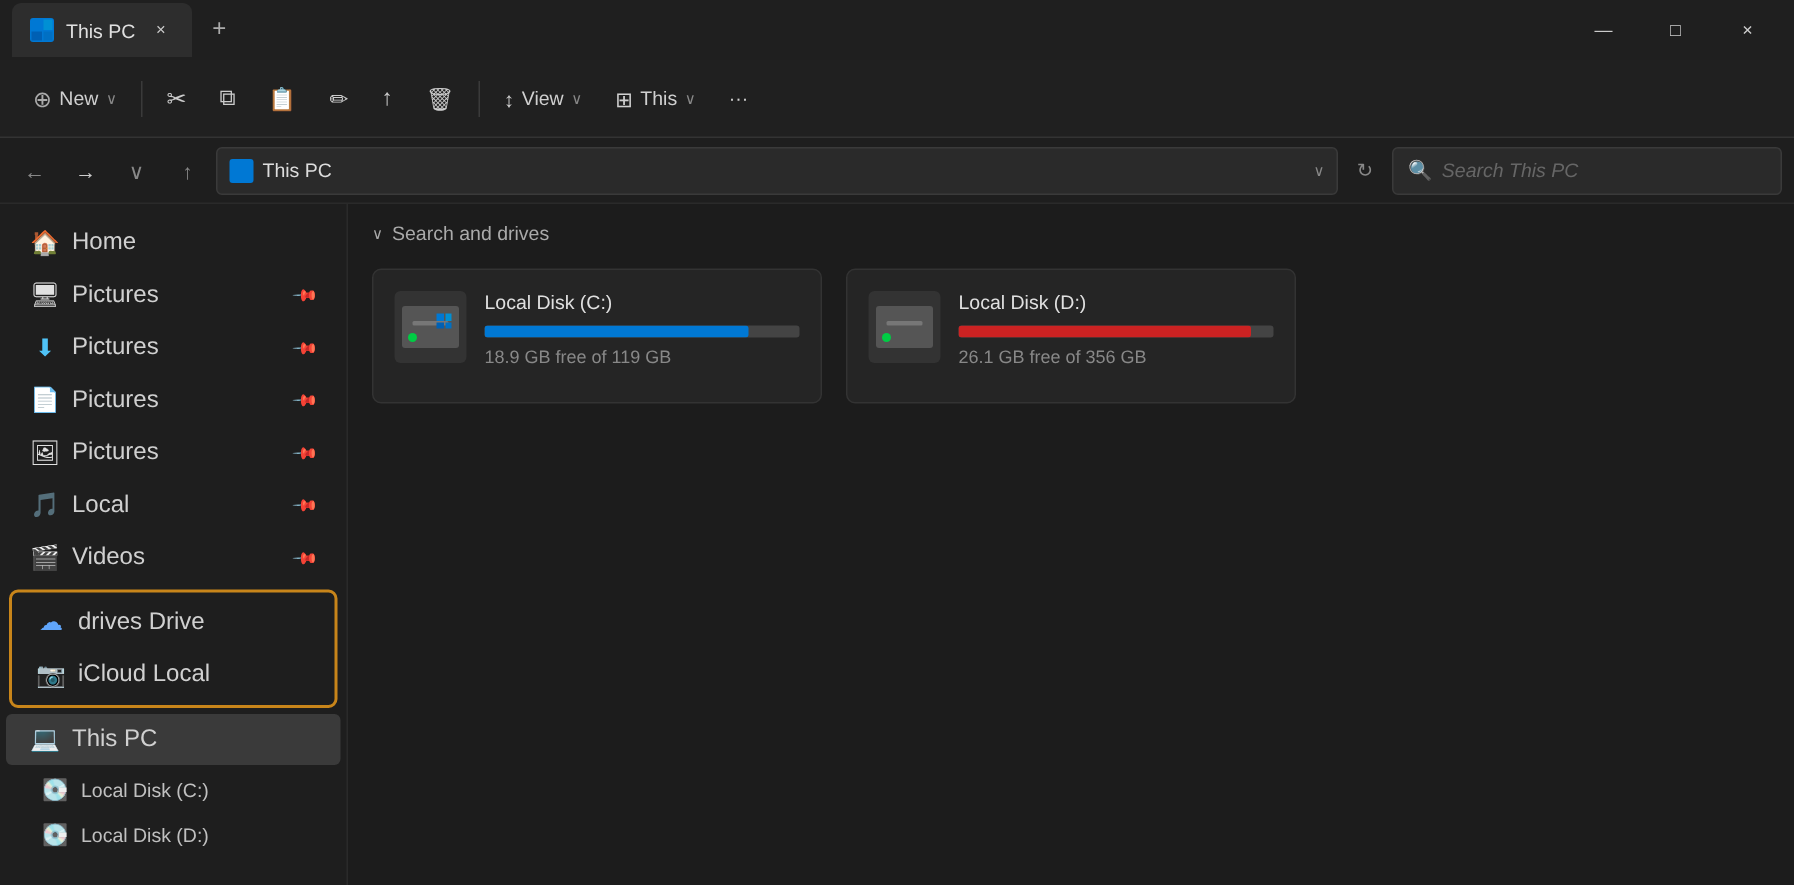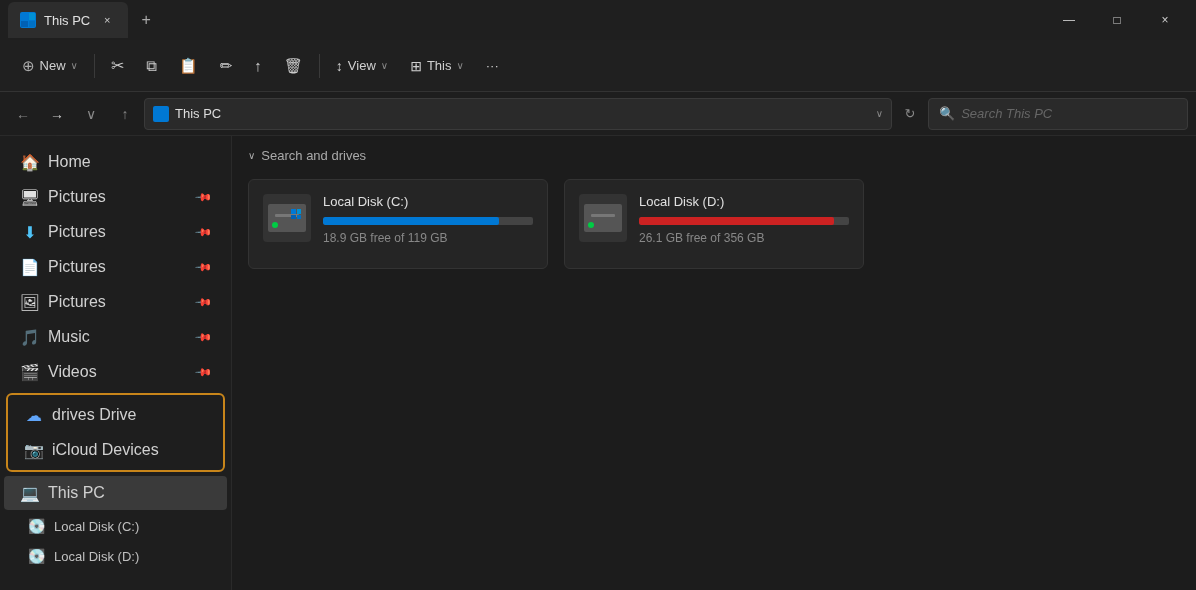--- a/index.html
+++ b/index.html
@@ -510,37 +510,37 @@
       <span class="sidebar-item-label">Pictures</span>
       <span class="sidebar-pin">📌</span>
     </div>
     <div class="sidebar-item">
       <span class="sidebar-item-icon">🖼</span>
       <span class="sidebar-item-label">Pictures</span>
       <span class="sidebar-pin">📌</span>
     </div>
     <div class="sidebar-item">
       <span class="sidebar-item-icon" style="color:#f06292;">🎵</span>
-      <span class="sidebar-item-label">Music</span>
+      <span class="sidebar-item-label">Local</span>
       <span class="sidebar-pin">📌</span>
     </div>
     <div class="sidebar-item">
       <span class="sidebar-item-icon" style="color:#ce93d8;">🎬</span>
       <span class="sidebar-item-label">Videos</span>
       <span class="sidebar-pin">📌</span>
     </div>
 
     <div class="icloud-group">
       <div class="sidebar-item" style="margin:1px 0;">
         <span class="sidebar-item-icon" style="color:#60a5fa;">☁</span>
         <span class="sidebar-item-label">drives Drive</span>
       </div>
       <div class="sidebar-item" style="margin:1px 0;">
         <span class="sidebar-item-icon">📷</span>
-        <span class="sidebar-item-label">iCloud Devices</span>
+        <span class="sidebar-item-label">iCloud Local</span>
       </div>
     </div>
 
     <div class="sidebar-item selected">
       <span class="sidebar-item-icon">💻</span>
       <span class="sidebar-item-label">This PC</span>
     </div>
     <div class="sidebar-sub-item">
       <span class="sidebar-sub-icon">💽</span>
       <span class="sidebar-sub-label">Local Disk (C:)</span>

